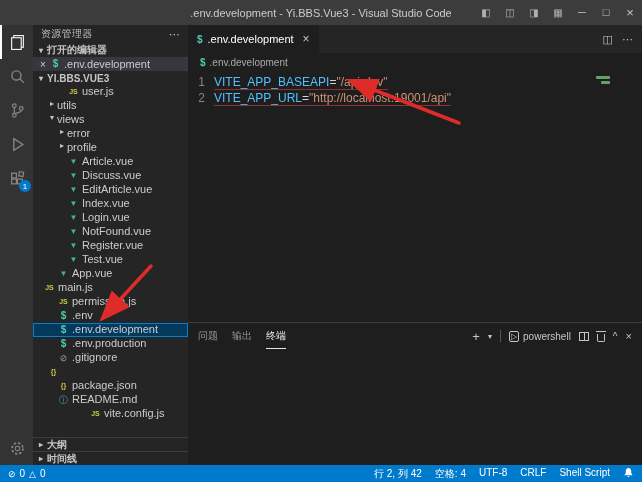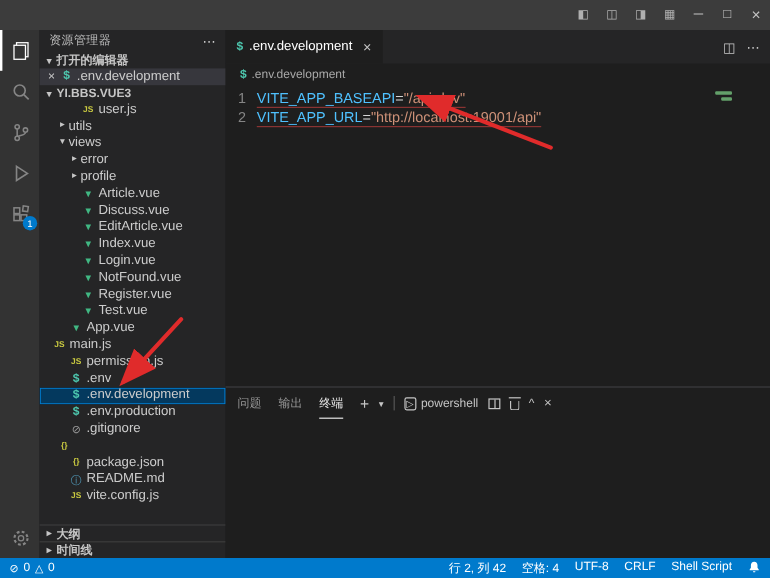--- a/index.html
+++ b/index.html
@@ -53,21 +53,21 @@
   .code-line { display:flex; height:16px; line-height:16px; }
   .gutter { width:26px; flex:0 0 auto; text-align:right; padding-right:9px; color:#858585; }
   .line-text.underlined { border-bottom:1px solid #8a3332; }
   .tok-variable { color:#4fc1ff; }
   .tok-operator { color:#d4d4d4; }
   .tok-string { color:#ce9178; }
   .minimap { position:absolute; top:5px; right:32px; display:flex; flex-direction:column; gap:2px; align-items:flex-end; }
   .mm-mark { height:3px; border-radius:1px; background:#63a06a; }
 
   
-  #panel { height:143px; flex:0 0 auto; border-top:1px solid #3e3e42; display:flex; }
+  #panel { height:143px; flex:0 0 auto; border-top:1px solid #3e3e42; display:flex; flex-direction:column; }
   .panel-bar { height:26px; display:flex; align-items:center; padding:0 10px; flex:0 0 auto; }
   #panel-tabs { display:flex; height:100%; }
   .panel-tab { margin-right:14px; color:#969696; font-size:10px; display:flex; align-items:center; height:100%; border-bottom:1px solid transparent; cursor:pointer; }
   .panel-tab.active { color:#e7e7e7; border-bottom-color:#e7e7e7; }
   .panel-actions { margin-left:auto; display:flex; align-items:center; gap:8px; color:#c5c5c5; font-size:11px; }
   .pa-divider { width:1px; height:12px; background:#555; }
   .shell-picker { display:flex; align-items:center; gap:4px; font-size:10px; cursor:pointer; }
   .split-icon { width:10px; height:9px; border:1px solid #c5c5c5; position:relative; }
   .split-icon::after { content:""; position:absolute; left:4px; top:0; bottom:0; width:1px; background:#c5c5c5; }
   .trash-icon { position:relative; width:8px; height:8px; border:1px solid #c5c5c5; border-top:none; border-radius:0 0 2px 2px; margin-top:3px; }
@@ -83,20 +83,21 @@
 
   
   #annotations { position:absolute; inset:0; pointer-events:none; z-index:20; }
 </style>
 </head>
 <body>
 
 <div id="window">
 
   <header id="titlebar">
+    <div class="tb-title">.env.development - Yi.BBS.Vue3 - Visual Studio Code</div>
     <div class="win-controls">
       <span class="wc layout">◧</span>
       <span class="wc layout">◫</span>
       <span class="wc layout">◨</span>
       <span class="wc layout">▦</span>
       <span class="wc">─</span>
       <span class="wc">□</span>
       <span class="wc close-btn">×</span>
     </div>
   </header>
@@ -286,21 +287,21 @@
           <div class="tree-row" style="padding-left: 14px;">
             <span class="chev"></span>
             <span class="ficon" style="color: rgb(203, 203, 65); font-size: 7px; font-weight: bold;">{}</span>
             <span class="tree-label">package.json</span>
           </div>
           <div class="tree-row" style="padding-left: 14px;">
             <span class="chev"></span>
             <span class="ficon" style="color: rgb(81, 154, 186); font-size: 9px; font-weight: normal;">ⓘ</span>
             <span class="tree-label">README.md</span>
           </div>
-          <div class="tree-row" style="padding-left: 14px;">
+          <div class="tree-row" style="padding-left: 14px; margin-left: 32px;">
             <span class="chev"></span>
             <span class="ficon" style="color: rgb(203, 203, 65); font-size: 7px; font-weight: bold;">JS</span>
             <span class="tree-label">vite.config.js</span>
           </div>
         </div>
 
       <div class="sb-bottom">
         <div class="sb-header">
           <span class="chev">▸</span>
           <span>大纲</span>

